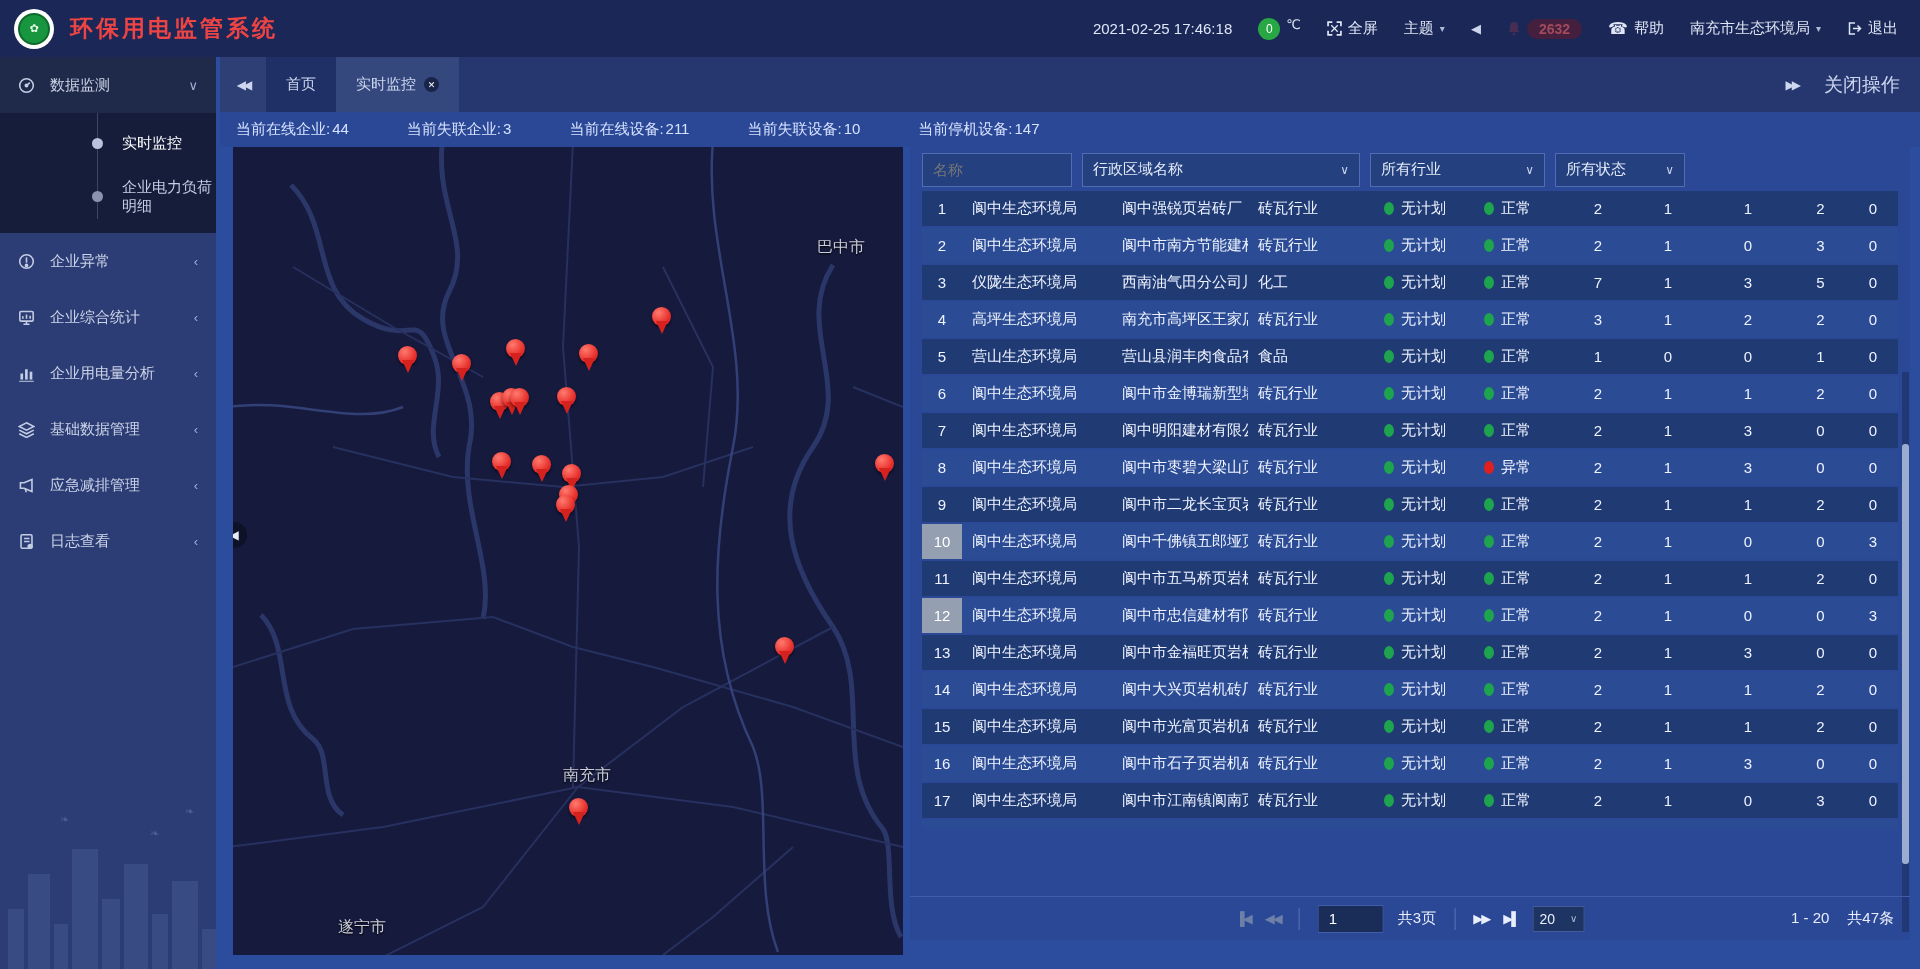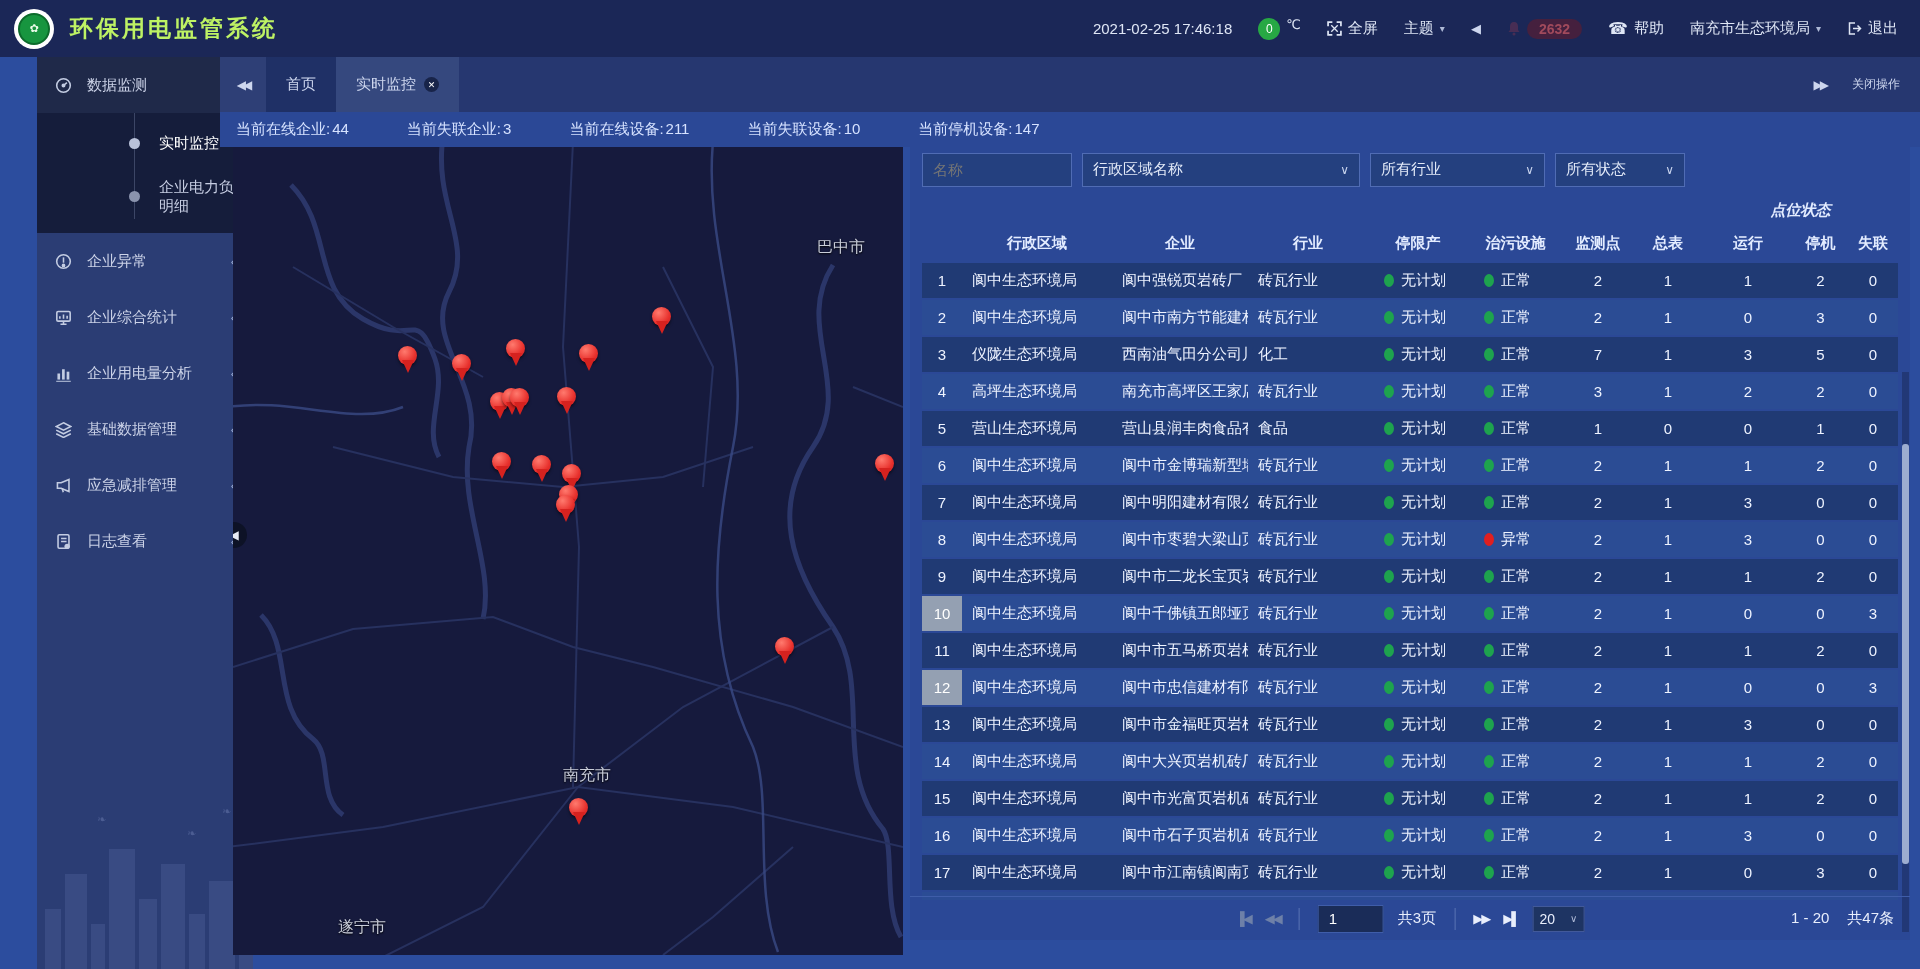--- a/index.html
+++ b/index.html
@@ -6,35 +6,35 @@
   html,body { width:1920px; height:969px; overflow:hidden;
     font-family:"Liberation Sans","DejaVu Sans",sans-serif; background:#2c4d9e; }
 
   
   .hdr { position:absolute; left:0; top:0; width:1920px; height:57px; background:#1b2757;
          display:flex; align-items:center; color:#e6ecf8; }
   .logo { width:40px; height:40px; border-radius:50%; background:#fff; margin-left:14px;
           display:flex; align-items:center; justify-content:center; }
   .logo-inner { width:32px; height:32px; border-radius:50%; background:#17953f; border:2px solid #0c6b2b;
           display:flex; align-items:center; justify-content:center; color:#eafbe8; font-size:11px; }
-  .app-title { font-size:23px; font-weight:bold; letter-spacing:3px; margin-left:16px; color:#bef264; }
+  .app-title { font-size:23px; font-weight:bold; letter-spacing:3px; margin-left:16px; color:#ef4444; }
   .hdr-right { margin-left:auto; display:flex; align-items:center; gap:26px; margin-right:22px; font-size:15px; color:#dfe6f5; }
   .hdr-item { display:flex; align-items:center; gap:6px; white-space:nowrap; cursor:default; }
   .temp-circle { width:22px; height:22px; border-radius:50%; background:#27a844; color:#fff; font-size:12px;
           display:flex; align-items:center; justify-content:center; }
   .temp-unit { font-size:13px; position:relative; top:-4px; }
   .caret { font-size:10px; color:#aeb9d6; }
   .speaker { font-size:13px; color:#cdd6ee; }
   .bell-badge { background:#45203e; color:#a14a5c; font-weight:bold; border-radius:10px;
           padding:2px 12px; font-size:14px; }
   .bell svg { opacity:.55; }
   .phone-ic { font-size:16px; }
 
   
-  .sidebar { position:absolute; left:0; top:57px; width:216px; height:912px; background:#2b3d74; color:#ccd3e8; overflow:hidden;margin-left:37px; }
+  .sidebar { position:absolute; left:0; top:57px; width:216px; height:912px; background:#2b3d74; color:#ccd3e8; overflow:hidden; }
   .menu-group { height:56px; display:flex; align-items:center; padding:0 18px; font-size:15px; cursor:pointer; }
   .menu-group .mi { width:20px; margin-right:12px; color:#c3cce2; display:flex; }
   .menu-group .chev { margin-left:auto; color:#9fb0d8; font-size:13px; }
   .grp-active { background:#1f2949; }
   .submenu { background:#151d3b; padding:4px 0 10px 0; position:relative; }
   .submenu .vline { position:absolute; left:97px; top:0; bottom:14px; width:1px; background:#3c4666; }
   .sub-item { height:53px; display:flex; align-items:center; padding-left:122px; font-size:15px; color:#c6cde2; position:relative; cursor:pointer; }
   .sub-item .dot { position:absolute; left:92px; width:11px; height:11px; border-radius:50%; background:#8a93ad; }
   .sub-item.active { color:#ffffff; }
   .sub-item.active .dot { background:#b9c2da; }
@@ -45,21 +45,21 @@
   
   .tabstrip { position:absolute; left:220px; top:57px; width:1700px; height:55px; background:#263770;
           display:flex; align-items:stretch; color:#cdd6ee; }
   .tab-arrows { width:46px; display:flex; align-items:center; justify-content:center; background:#2e3f76; font-size:12px; letter-spacing:-3px; cursor:pointer; }
   .tab { padding:0 20px; display:flex; align-items:center; gap:8px; font-size:15px; cursor:pointer; background:#1f3066; }
   .tab.active { background:#35487e; }
   .tab-close { width:15px; height:15px; border-radius:50%; background:#182449; color:#fff; font-size:9px;
           display:flex; align-items:center; justify-content:center; cursor:pointer; }
   .strip-right { margin-left:auto; display:flex; align-items:center; gap:26px; padding-right:20px; }
   .dbl-right { font-size:12px; letter-spacing:-3px; cursor:pointer; }
-  .close-ops { font-size:12px; cursor:pointer;text-align:center; }
+  .close-ops { font-size:19px; cursor:pointer;text-align:center; }
 
   
   .statsbar { position:absolute; left:220px; top:112px; width:1700px; height:35px; background:#2b4896;
           display:flex; align-items:center; gap:58px; padding-left:16px; color:#d6e2ff; font-size:15px; }
   .stat { display:flex; gap:2px; }
 
   
   .map { position:absolute; left:233px; top:147px; width:670px; height:808px; background:#161a3d; overflow:hidden; }
   .map svg.roads { position:absolute; left:0; top:0; }
   .map-label { position:absolute; color:#c9cdd9; font-size:16px; text-shadow:0 1px 2px #000; white-space:nowrap; }
@@ -437,36 +437,20 @@
     <div class="f-select fs-industry">
       <span>所有行业</span>
       <span class="caret">∨</span>
     </div>
     <div class="f-select fs-status">
       <span>所有状态</span>
       <span class="caret">∨</span>
     </div>
   </div>
 
-  <div class="thead">
-    <div class="group-hd">点位状态</div>
-    <div class="cols grid">
-      <div></div>
-      <div>行政区域</div>
-      <div>企业</div>
-      <div>行业</div>
-      <div>停限产</div>
-      <div>治污设施</div>
-      <div>监测点</div>
-      <div>总表</div>
-      <div>运行</div>
-      <div>停机</div>
-      <div>失联</div>
-    </div>
-  </div>
 
   <div class="tbody" id="table-body">
       <div class="tr grid">
         <div class="td-c">1</div>
         <div class="td-l">阆中生态环境局</div>
         <div class="td-l">阆中强锐页岩砖厂</div>
         <div class="td-l">砖瓦行业</div>
         <div class="td-status">
           <span class="sdot"></span>
           <span>无计划</span>

